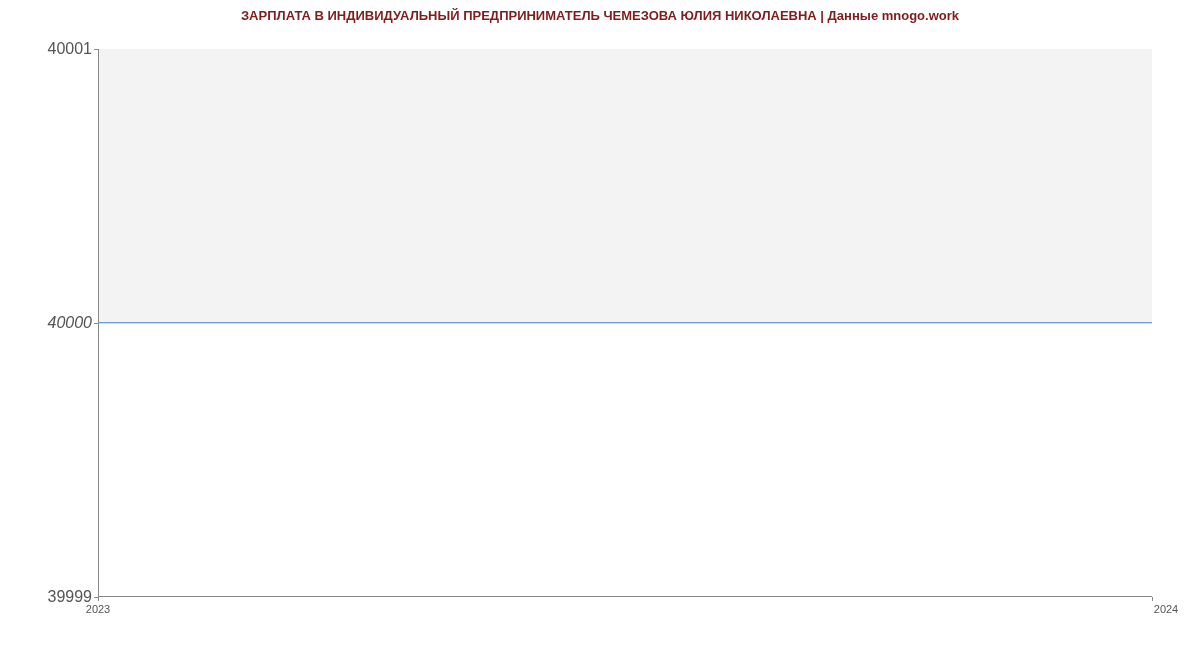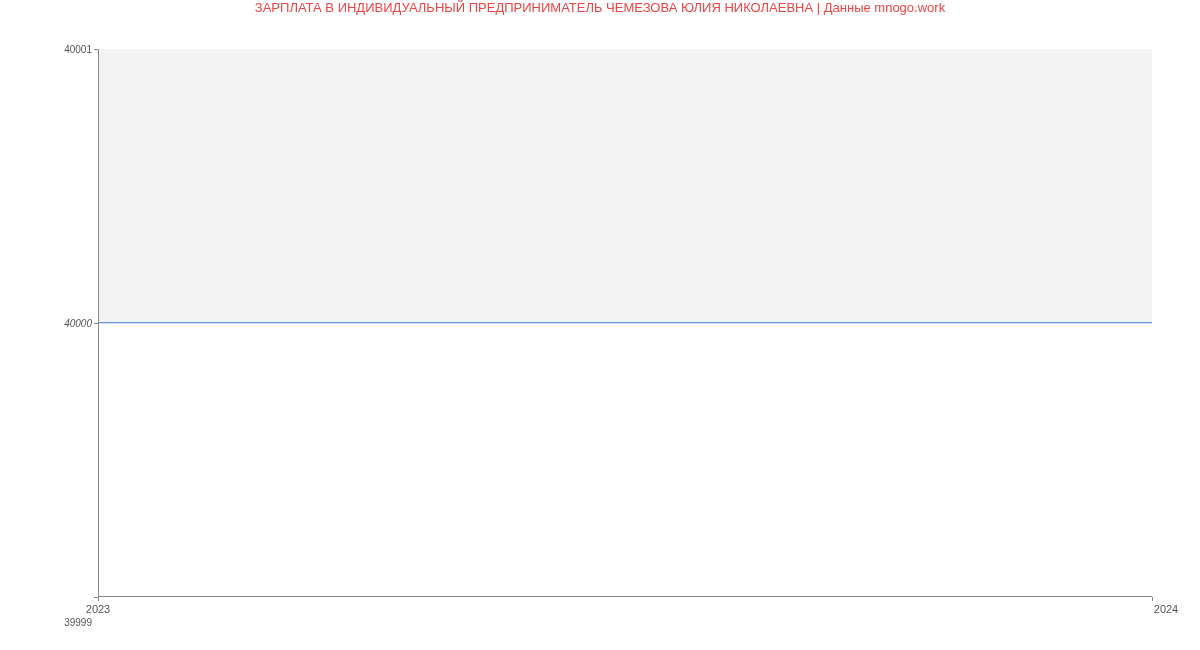--- a/index.html
+++ b/index.html
@@ -14,27 +14,27 @@
       height: 650px;
       position: relative;
     }
     .chart-container {
       position: relative;
       width: 100%;
       height: 100%;
     }
     .chart-title {
       position: absolute;
-      top: 0;
+      top: 8px;
       left: 0;
       right: 0;
       text-align: center;
       font-size: 13px;
-      font-weight: normal;
-      color: #ef4444;
+      font-weight: bold;
+      color: #7f1d1d;
     }
     .plot-area {
       position: absolute;
       left: 98px;
       top: 49px;
       width: 1054px;
       height: 548px;
       border-left: 1px solid #888;
       border-bottom: 1px solid #888;
     }
@@ -51,34 +51,34 @@
       left: 0;
       top: 50%;
       width: 100%;
       height: 0;
       border-top: 1.5px solid #3b7dd8;
       transform: translateY(-0.75px);
     }
     .y-tick-label {
       position: absolute;
       right: 1108px;
-      font-size: 10px;
+      font-size: 16px;
       color: #555;
       text-align: right;
       transform: translateY(-50%);
     }
     .y-tick-top {
       top: 49px;
     }
     .y-tick-mid {
       top: 323px;
       font-style: italic;
     }
     .y-tick-bot {
-      top: 622px;
+      top: 597px;
     }
     .x-tick-label {
       position: absolute;
       top: 603px;
       font-size: 11px;
       color: #555;
       transform: translateX(-50%);
     }
     .x-tick-left {
       left: 98px;

